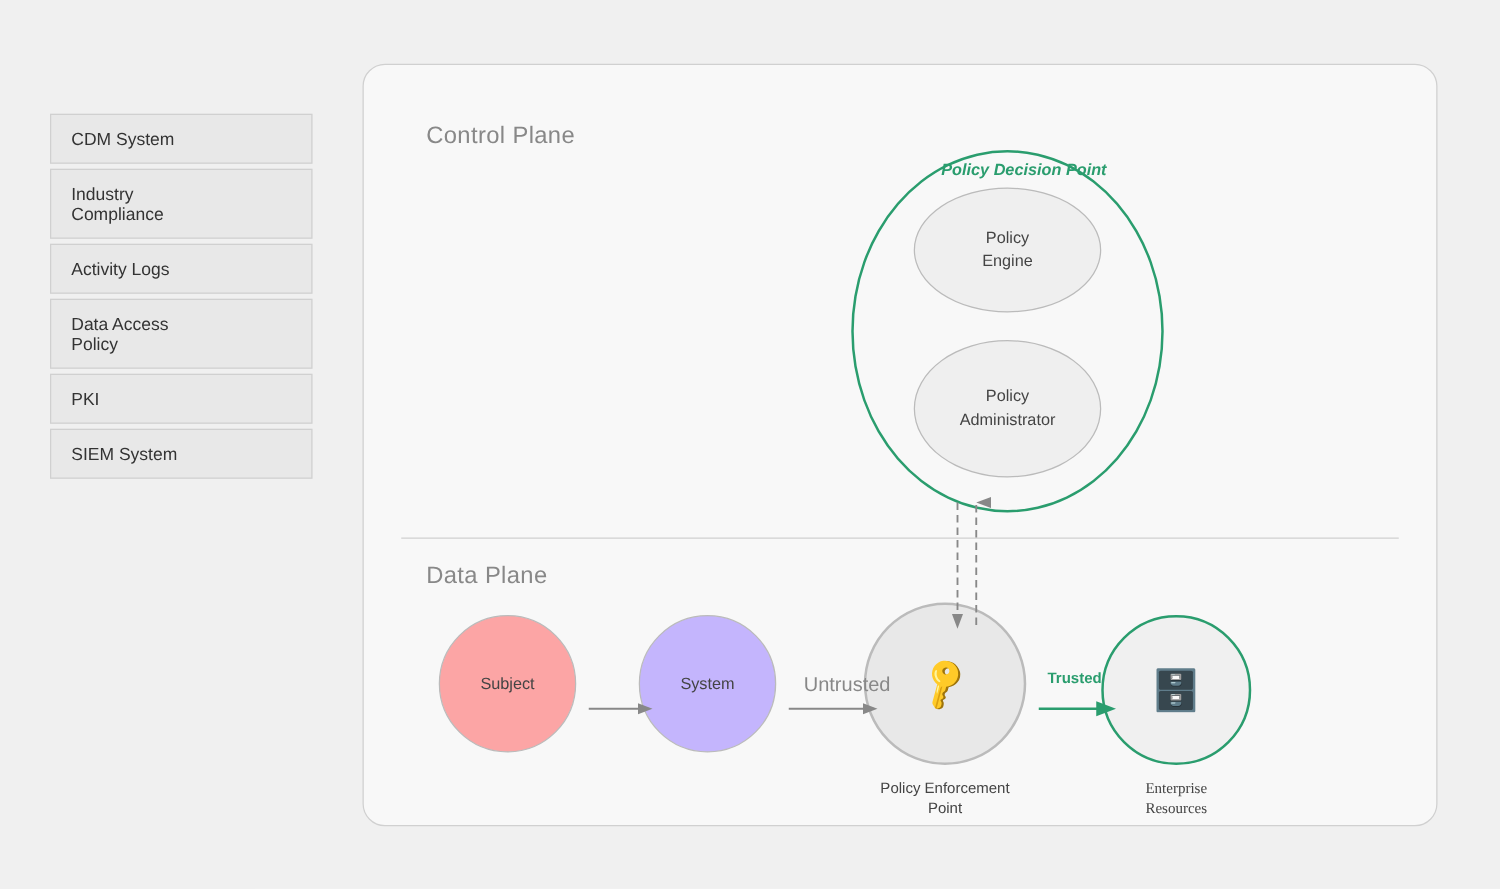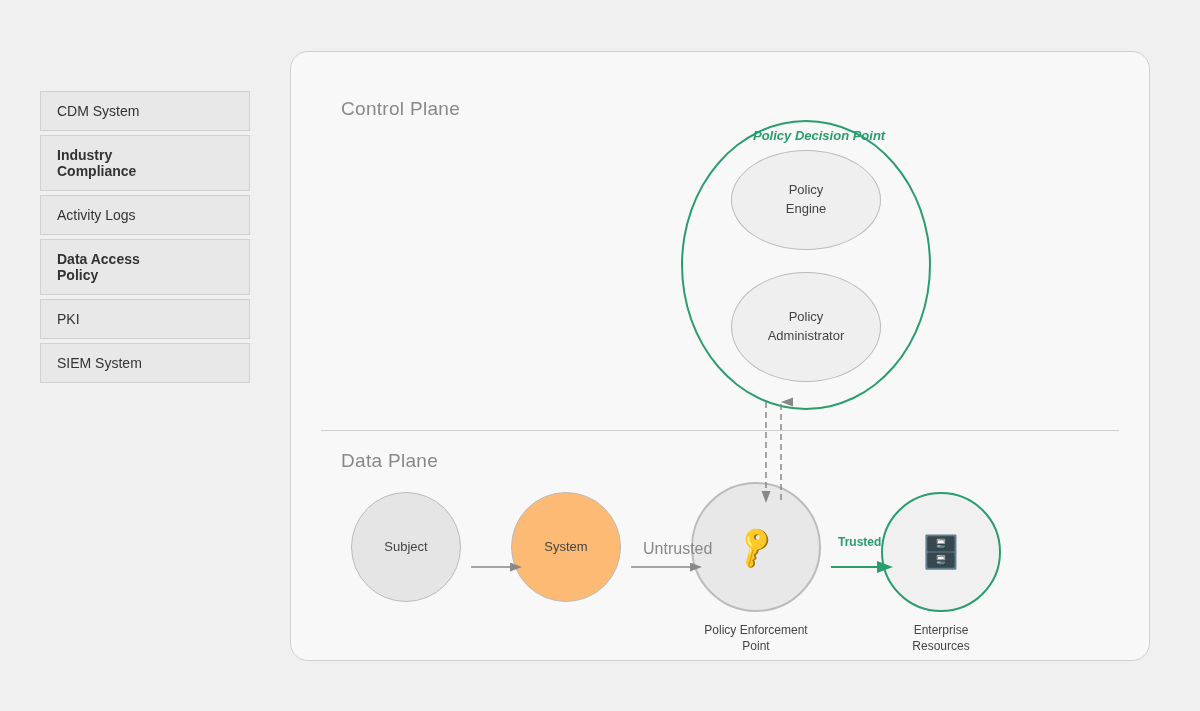--- a/index.html
+++ b/index.html
@@ -45,21 +45,20 @@
       padding: 10px 16px;
       font-size: 14px;
       color: #333;
       cursor: pointer;
       min-height: 40px;
       display: flex;
       align-items: center;
     }
     .sidebar-item.multi-line {
       min-height: 56px;
-      font-weight: bold;
     }
     
     .diagram-area {
       flex: 1;
       margin-left: 30px;
       position: relative;
       height: 100%;
     }
     
     .outer-box {
@@ -158,37 +157,37 @@
 
     
     .subject-circle {
       position: absolute;
       top: 440px;
       left: 60px;
       width: 110px;
       height: 110px;
       border: 1.5px solid #bbb;
       border-radius: 50%;
-      background: #e5e5e5;
+      background: #fca5a5;
       display: flex;
       align-items: center;
       justify-content: center;
       font-size: 13px;
       color: #444;
     }
     
     .system-circle {
       position: absolute;
       top: 440px;
       left: 220px;
       width: 110px;
       height: 110px;
       border: 1.5px solid #bbb;
       border-radius: 50%;
-      background: #fdba74;
+      background: #c4b5fd;
       display: flex;
       align-items: center;
       justify-content: center;
       font-size: 13px;
       color: #444;
     }
     
     .pep-circle {
       position: absolute;
       top: 430px;
@@ -228,20 +227,21 @@
     }
     .er-label {
       position: absolute;
       top: 570px;
       left: 590px;
       width: 120px;
       text-align: center;
       font-size: 12px;
       color: #444;
       line-height: 1.4;
+      font-family: Liberation Serif, serif;
     }
 
     
     .connector-svg {
       position: absolute;
       top: 20px;
       left: 10px;
       right: 10px;
       bottom: 20px;
       width: calc(100% - 20px);

